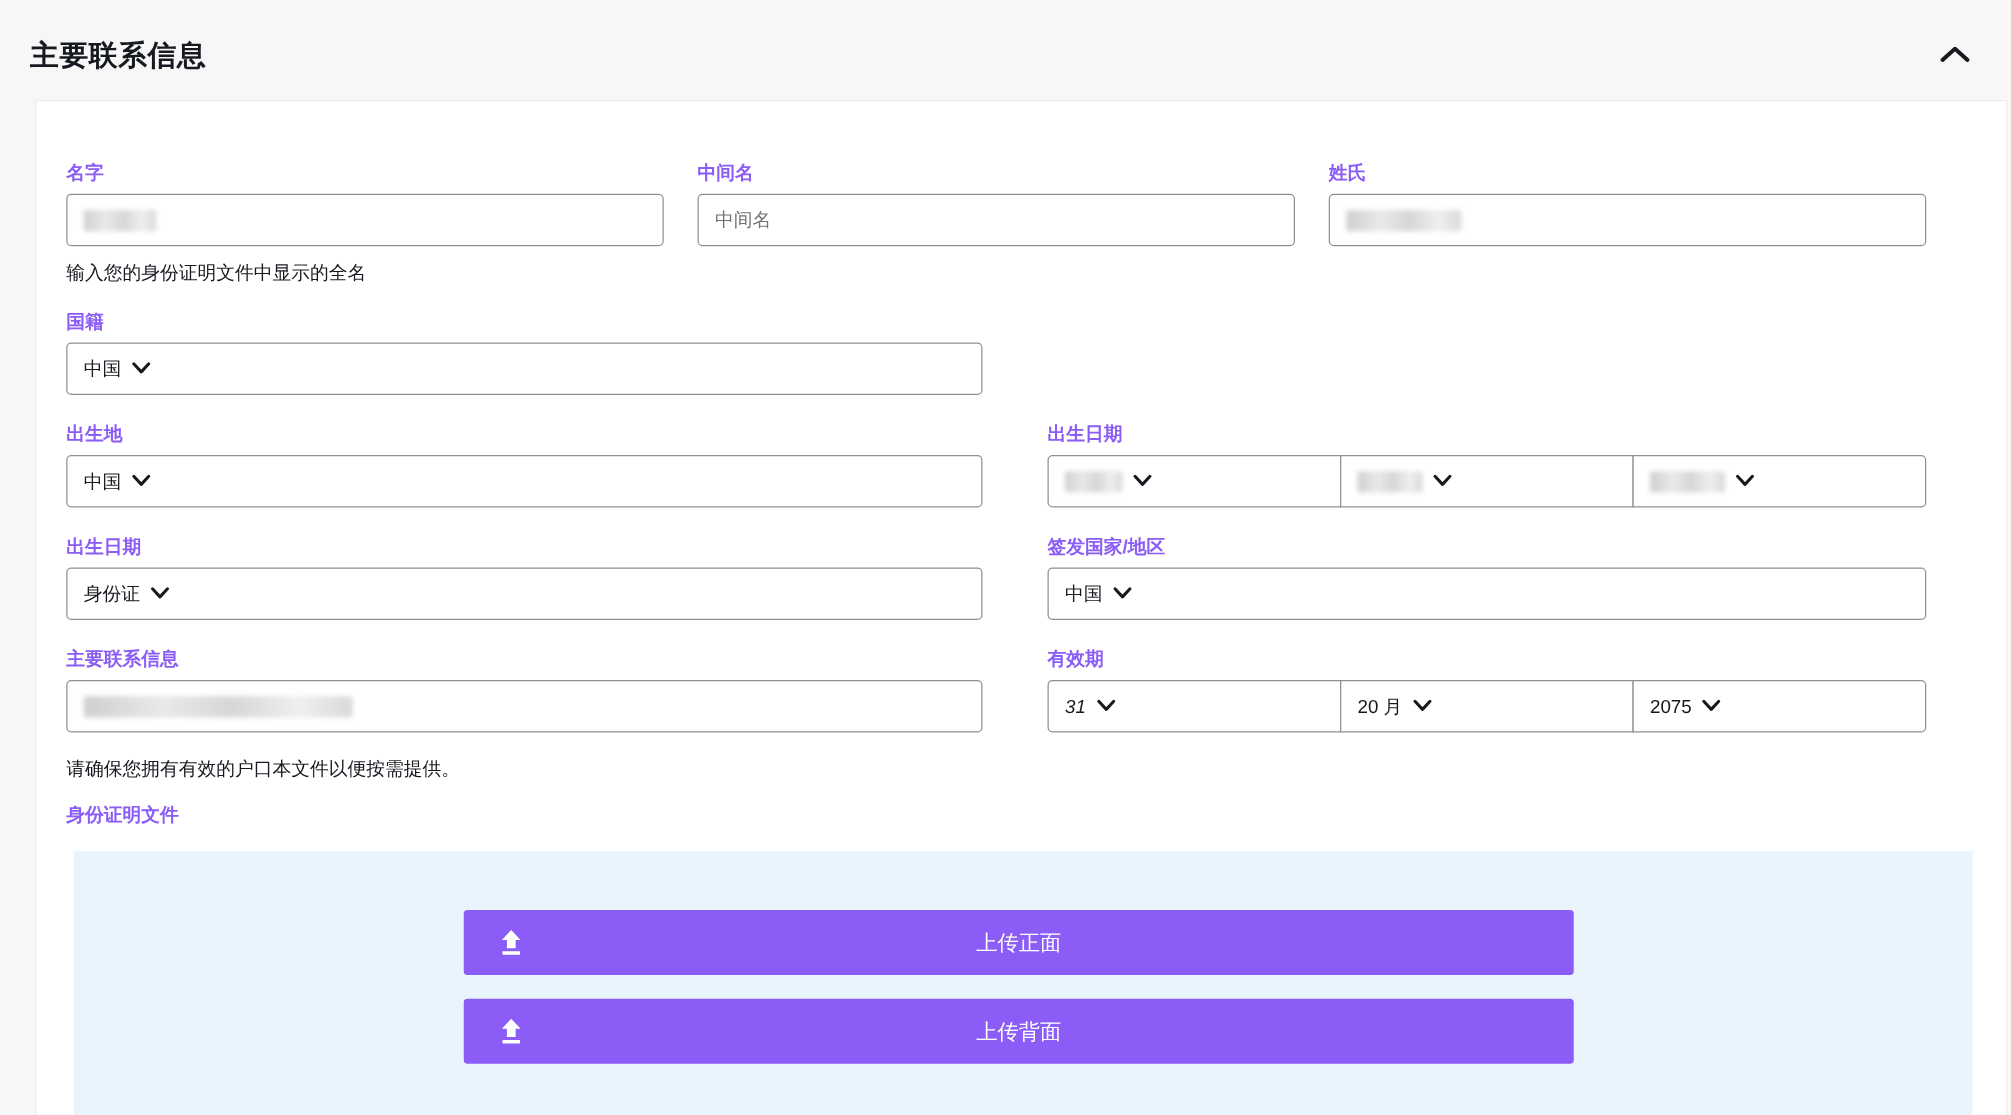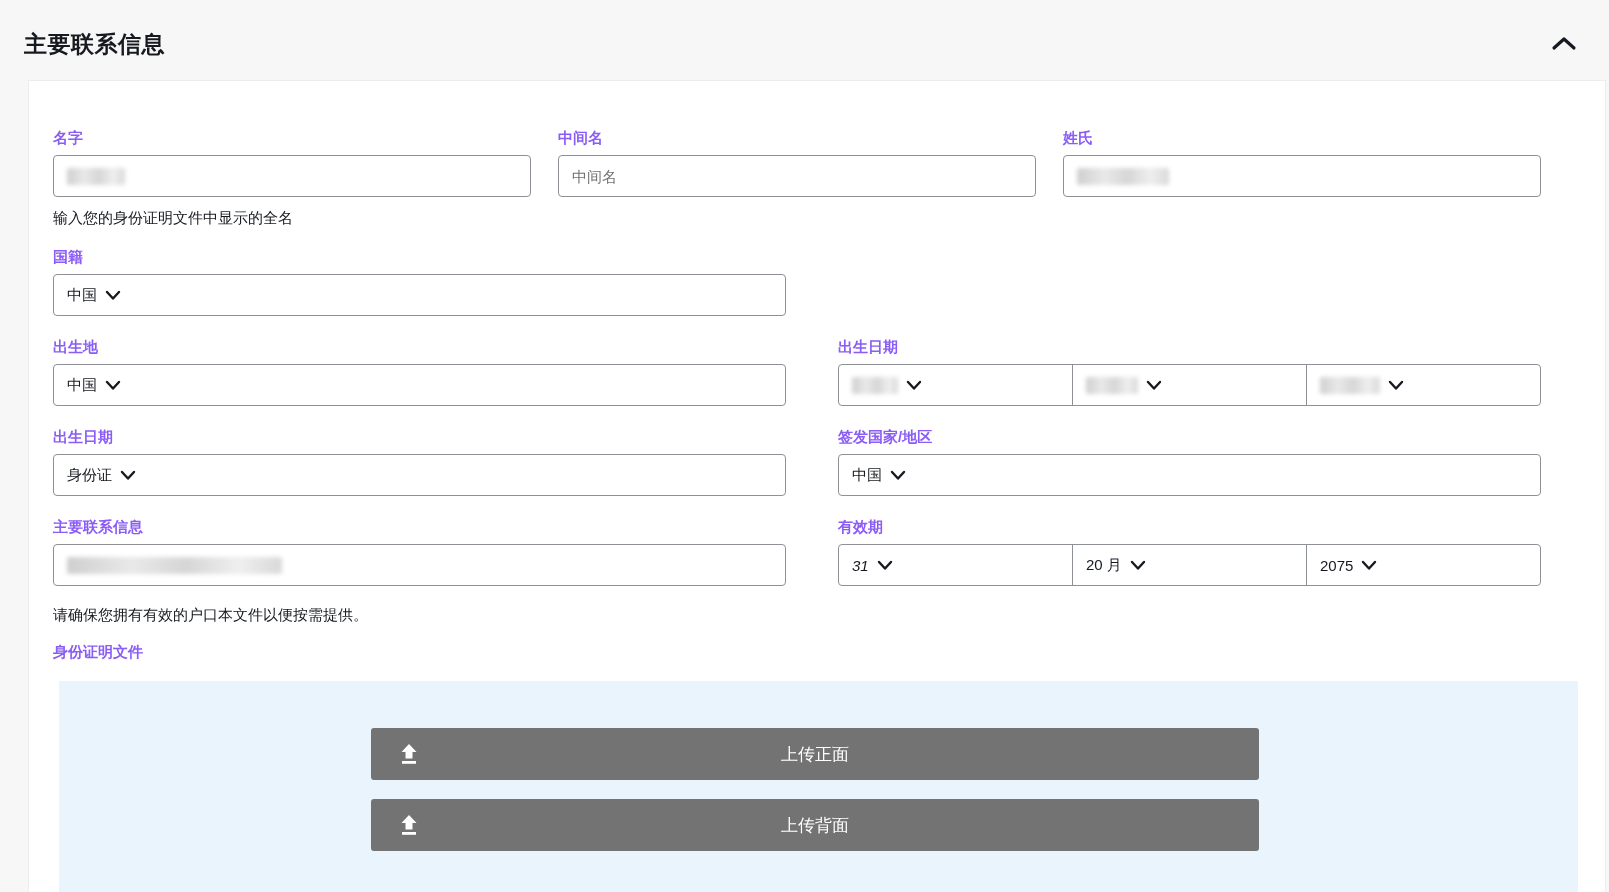--- a/index.html
+++ b/index.html
@@ -58,21 +58,21 @@
     filter:blur(2px);
   }
   .w58{width:58px}.w92{width:92px}.w46{width:46px}.w52{width:52px}.w60{width:60px}.w215{width:215px}
   
   .upload-panel{
     margin-left:6px;margin-top:19px;width:1519px;height:221px;
     background:#e9f4fc;box-sizing:border-box;padding-top:47px;
   }
   .upload-btn{
     position:relative;display:block;margin-left:312px;width:888px;height:52px;
-    background:#737373;border:none;border-radius:3px;cursor:pointer;
+    background:#8b5cf6;border:none;border-radius:3px;cursor:pointer;
     color:#ffffff;font-size:17px;font-family:inherit;
   }
   .upload-btn + .upload-btn{margin-top:19px;}
   .upload-btn .up-icon{position:absolute;left:28px;top:50%;transform:translateY(-50%);line-height:0;}
   .upload-btn .btn-text{display:inline-block;width:100%;text-align:center;}
 </style>
 </head>
 <body>
 
 <div class="section-header">

